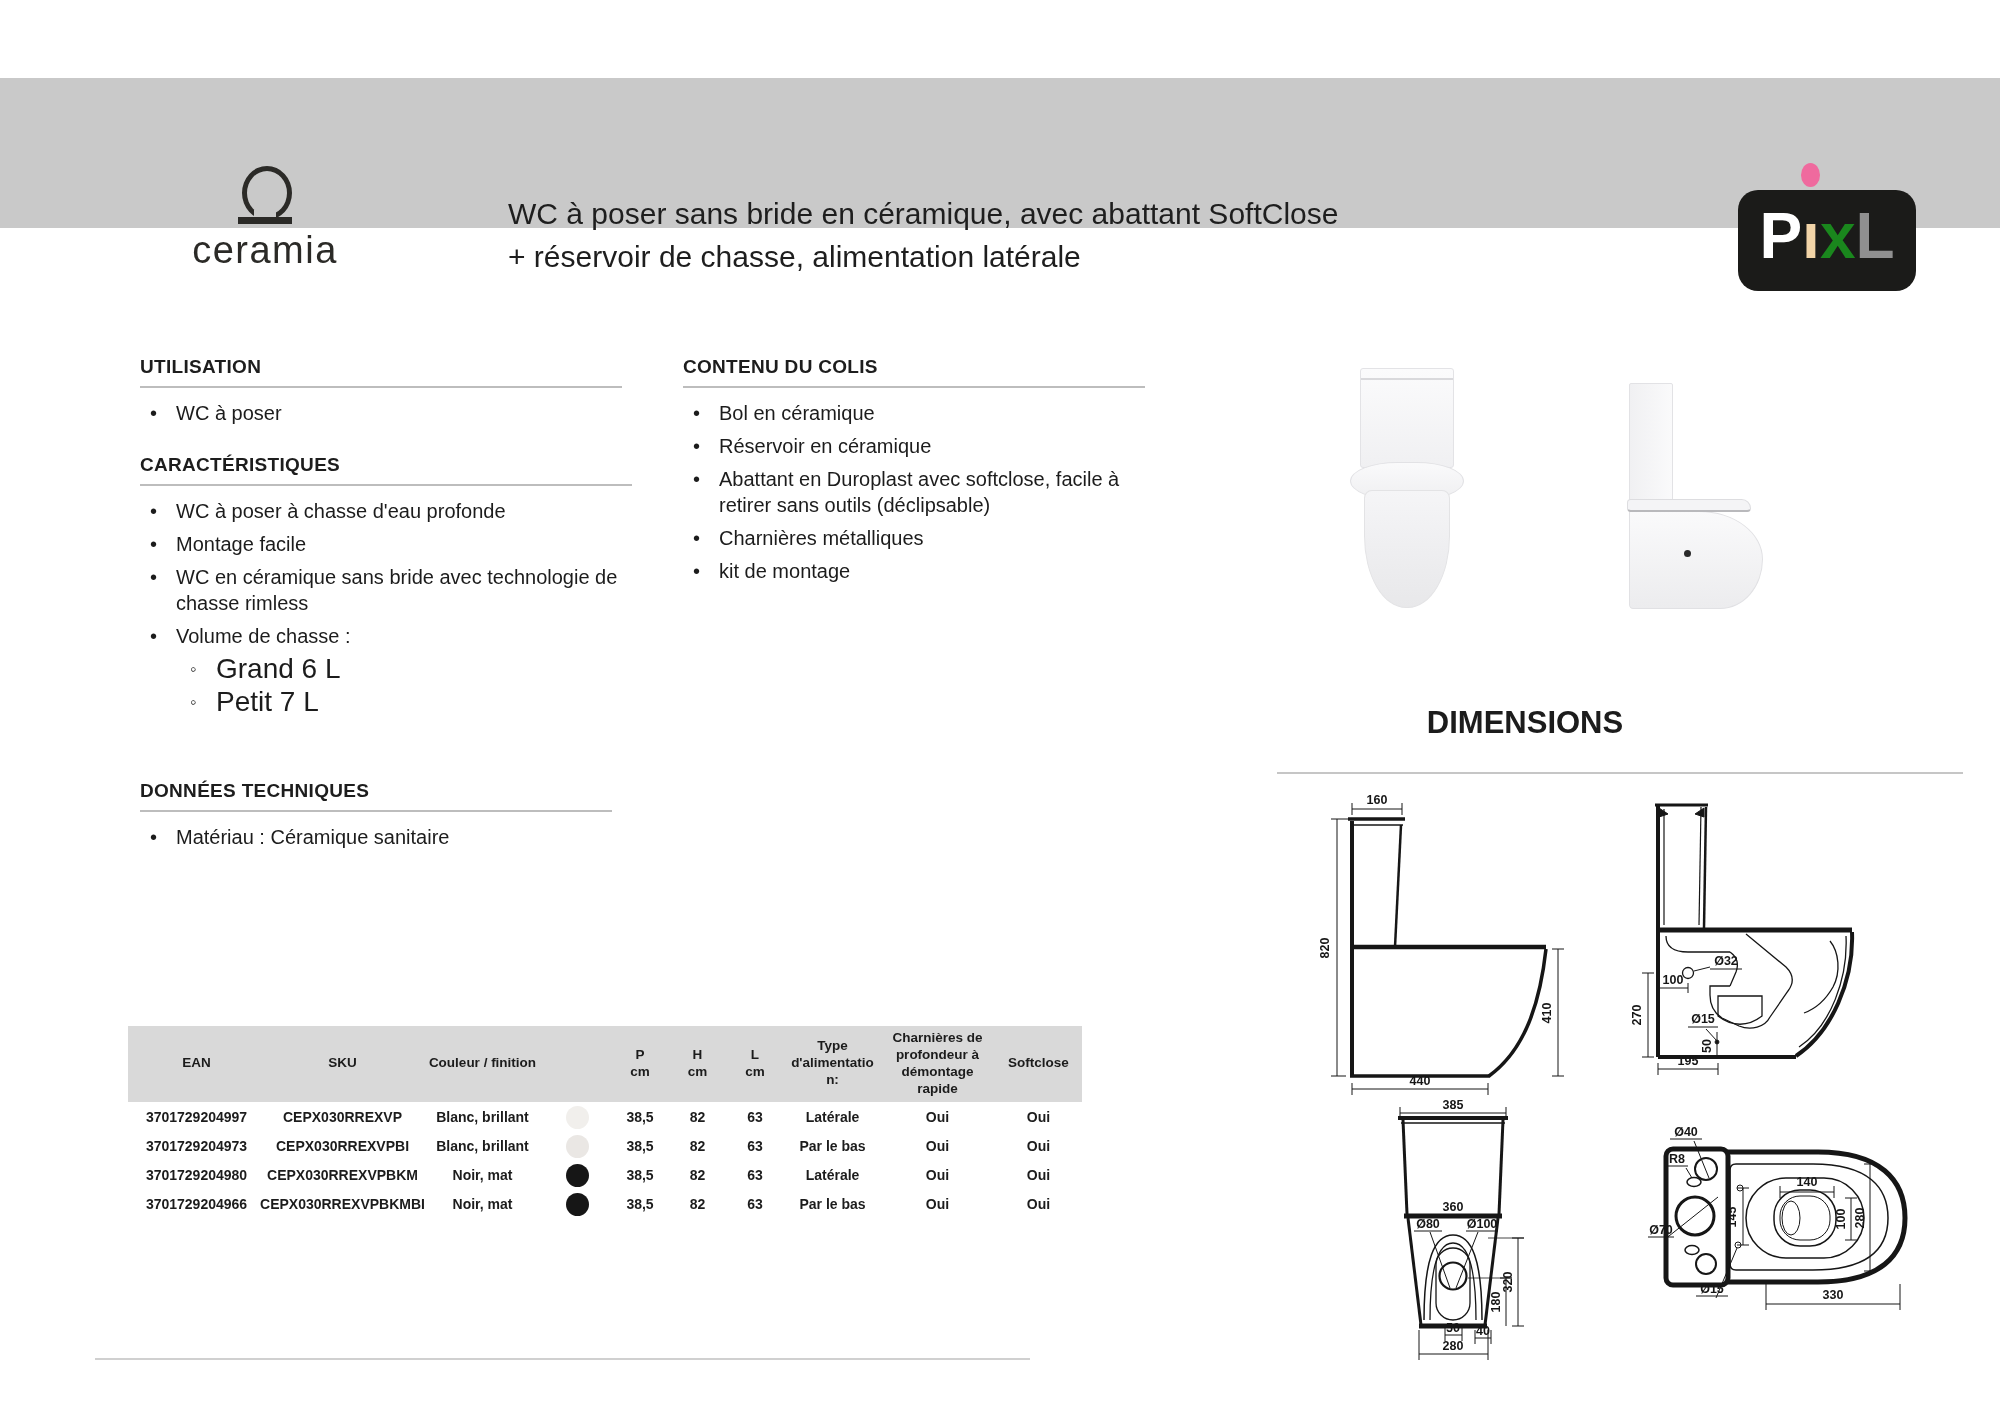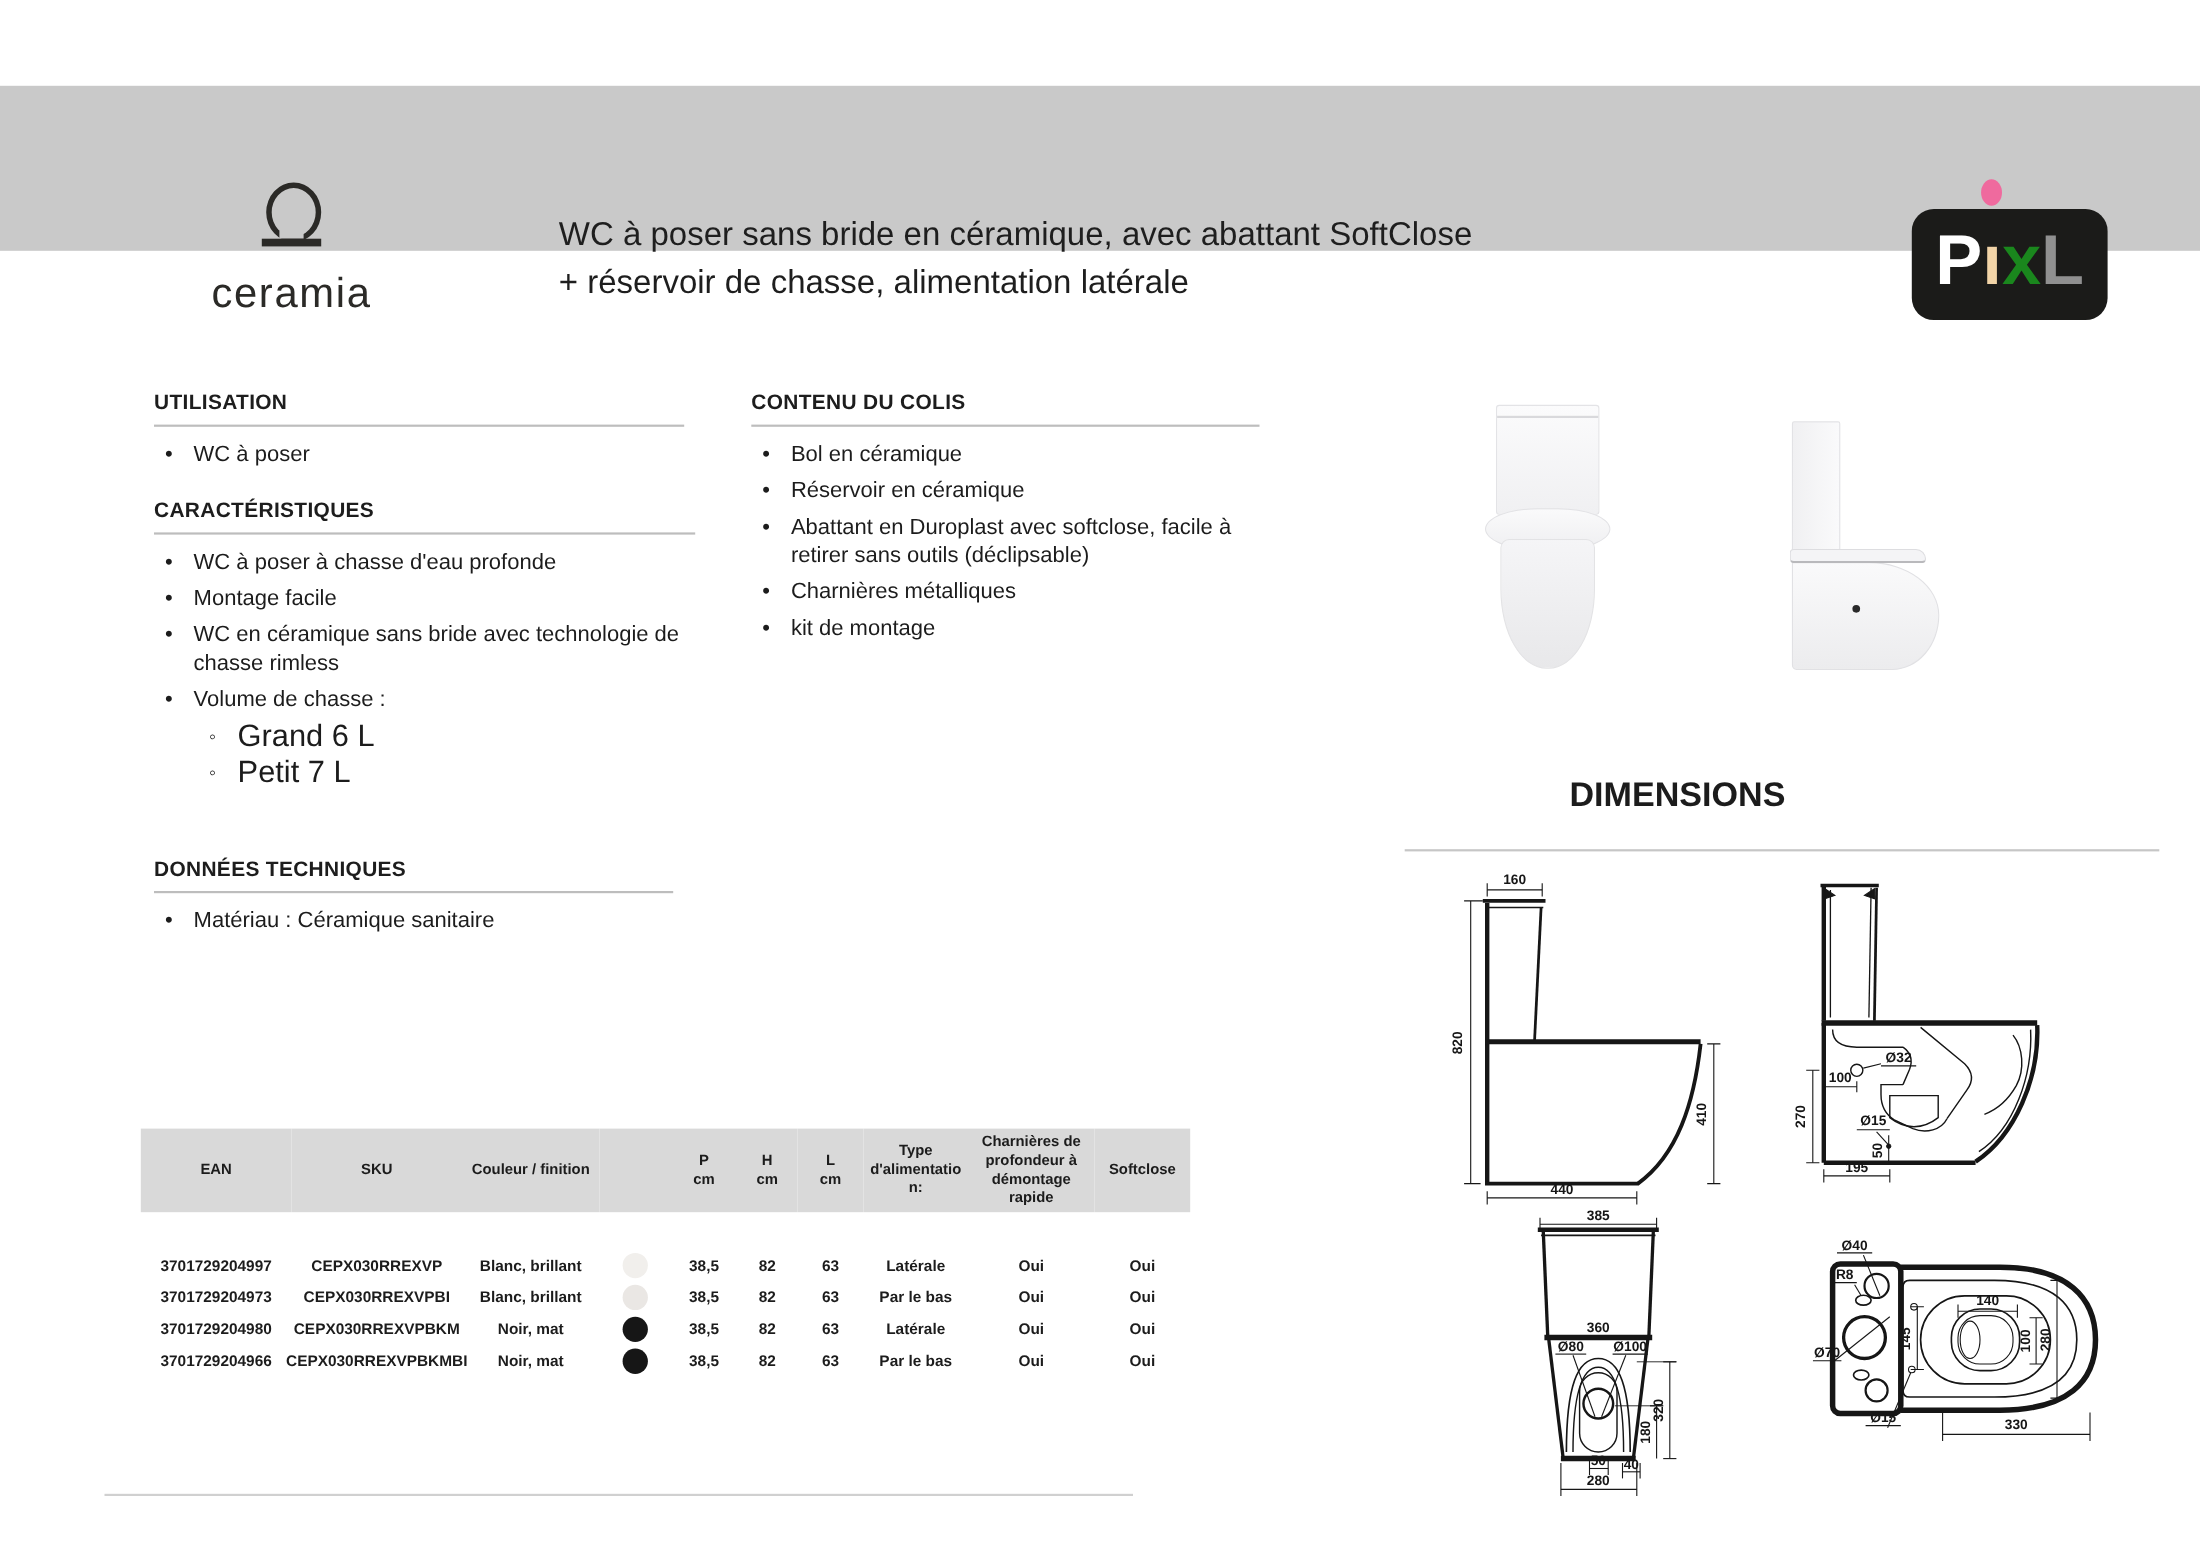--- a/index.html
+++ b/index.html
@@ -8,21 +8,21 @@
     background:#ffffff; font-family:"Liberation Sans", sans-serif; color:#1c1c1c;
   }
 
   
   .header-bar { position:absolute; left:0; top:78px; width:2000px; height:150px; background:#c9c9c9; }
   .brand { position:absolute; left:150px; top:88px; width:230px; text-align:center; }
   .brand-icon { position:relative; width:54px; height:60px; margin:0 auto; }
   .brand-circle { position:absolute; left:4px; top:0; width:40px; height:44px; border:5px solid #2b2a27; border-radius:50%; }
   .brand-gap { position:absolute; left:16px; top:44px; width:22px; height:7px; background:#c9c9c9; }
   .brand-bar { position:absolute; left:0; top:51px; width:54px; height:7px; background:#2b2a27; }
-  .brand-name { margin-top:20px; font-size:38px; letter-spacing:1.5px; color:#2b2a27; font-weight:400; }
+  .brand-name { margin-top:3px; font-size:38px; letter-spacing:1.5px; color:#2b2a27; font-weight:400; }
 
   .header-title { position:absolute; left:508px; top:114px; font-size:30px; line-height:43px; font-weight:400; color:#1e1e1e; }
 
   .pixl { position:absolute; left:1738px; top:112px; width:178px; height:101px; border-radius:20px;
           display:flex; align-items:baseline; justify-content:center; padding-top:14px; box-sizing:border-box; }
   .pixl span { font-size:64px; font-weight:700; line-height:1; }
   .pixl-i { position:relative; display:inline-block; }
   .pixl-i .dot { position:absolute; left:-1px; top:-41px; width:19px; height:24px; border-radius:50%; }
 
   
@@ -64,21 +64,21 @@
   .ps-dot { position:absolute; left:54px; top:38px; width:7px; height:7px; border-radius:50%; background:#2a2a2a; }
 
   
   .drawing { position:absolute; }
   .dimtext { fill:#161616; font-size:12.5px; font-weight:600; font-family:"Liberation Sans", sans-serif; }
 
   
   .spec-head-row, .spec-body { position:absolute; left:128px; display:grid;
     grid-template-columns:137px 155px 125px 65px 60px 55px 60px 95px 115px 87px; }
   .spec-head-row { top:1026px; }
-  .spec-body { top:1136px; }
+  .spec-body { top:1103px; }
   .th { background:#d9d9d9; min-height:69px; display:flex; align-items:center; justify-content:center; text-align:center;
         font-size:13.5px; font-weight:700; padding:4px 5px; box-sizing:border-box; white-space:pre-line;
         overflow-wrap:anywhere; line-height:1.25; }
   .td { height:29px; display:flex; align-items:center; justify-content:center; text-align:center;
         font-size:14px; font-weight:700; line-height:1.15; }
   .swatch { width:23px; height:23px; border-radius:50%; }
 
   .bottom-rule { position:absolute; left:95px; top:1358px; width:935px; height:2px; background:#d0d0d0; }
 </style>
 </head>

